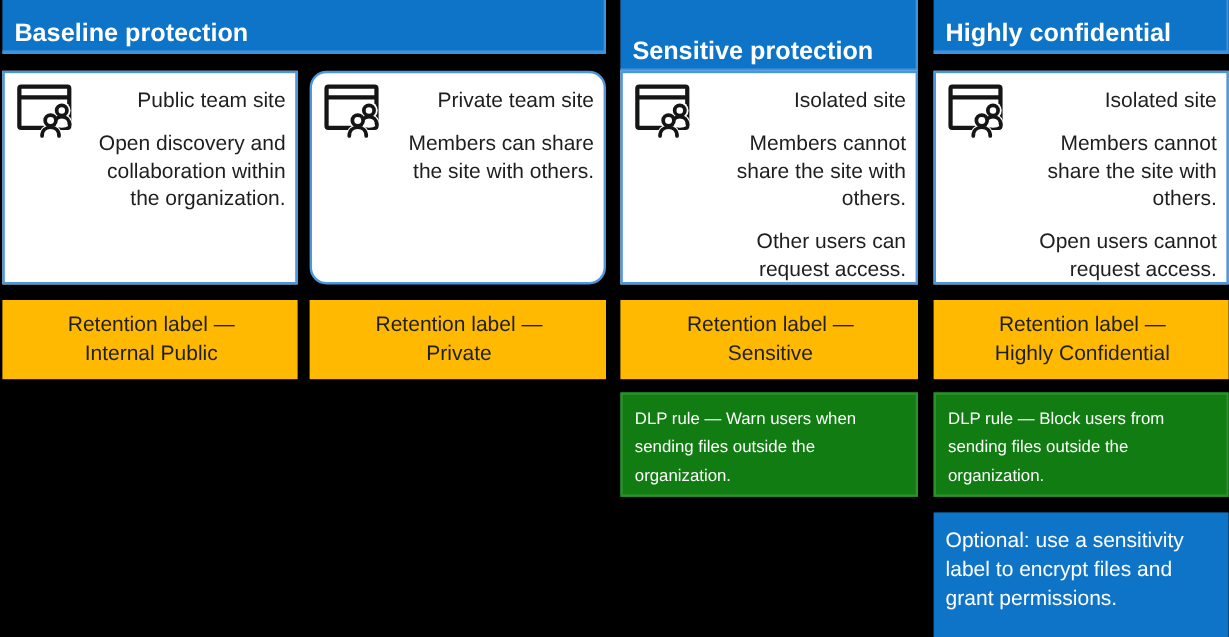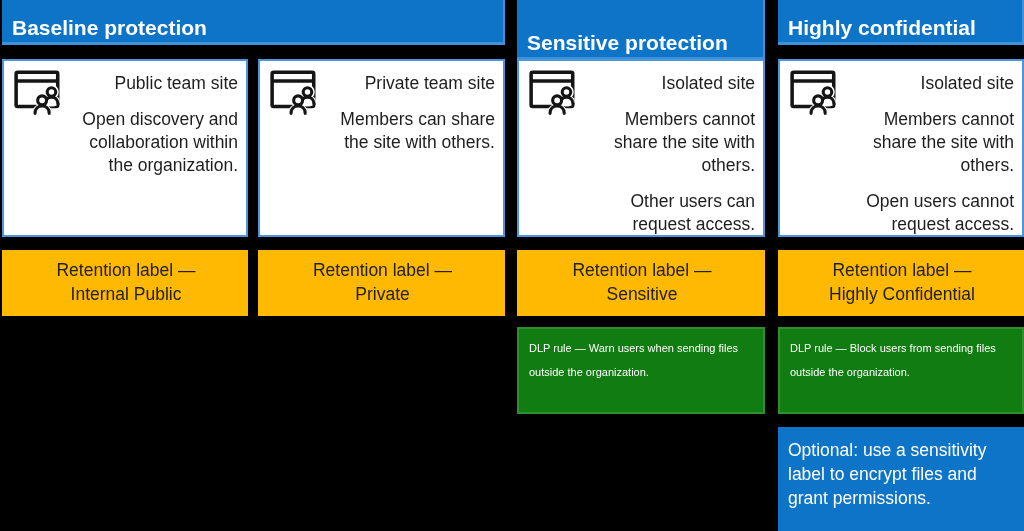--- a/index.html
+++ b/index.html
@@ -67,41 +67,41 @@
     line-height: 24px;
     padding: 8px 10px 0 12px;
   }
   .retention-bar span { display: block; text-align: center; }
 
   
   .dlp-bar {
     background: var(--green, #117C11);
     border: 2px solid var(--green_edge, #2E8F2E);
     color: #fff;
-    font-size: 11px;
+    font-size: 14px;
     line-height: 24px;
     padding: 7px 8px 0 10px;
   }
 
   
   .optional-bar {
     background: var(--optional_blue, #0E74C8);
     color: #fff;
     font-size: 17.5px;
     line-height: 24px;
     padding: 11px 8px 4px 10px;
   }
 
   
   #hdr-baseline   { left: 2px;   top: 0; width: 503px; height: 45px; }
   #hdr-sensitive  { left: 517px; top: 0; width: 248px; height: 60px; }
   #hdr-confid     { left: 778px; top: 0; width: 246px; height: 45px; }
 
   #card-public    { left: 2px;   top: 59px; width: 246px; height: 178px; }
-  #card-private   { left: 258px; top: 59px; width: 247px; height: 178px; }
+  #card-private   { left: 258px; top: 59px; width: 247px; height: 178px; border-radius: 14px; }
   #card-iso-sens  { left: 517px; top: 59px; width: 248px; height: 178px; }
   #card-iso-conf  { left: 778px; top: 59px; width: 246px; height: 178px; }
 
   #ret-internal   { left: 2px;   top: 250px; width: 246px; height: 66px; }
   #ret-private    { left: 258px; top: 250px; width: 247px; height: 66px; }
   #ret-sensitive  { left: 517px; top: 250px; width: 248px; height: 66px; }
   #ret-confid     { left: 778px; top: 250px; width: 246px; height: 66px; }
 
   #dlp-warn       { left: 517px; top: 327px; width: 248px; height: 87px; }
   #dlp-block      { left: 778px; top: 327px; width: 246px; height: 87px; }

